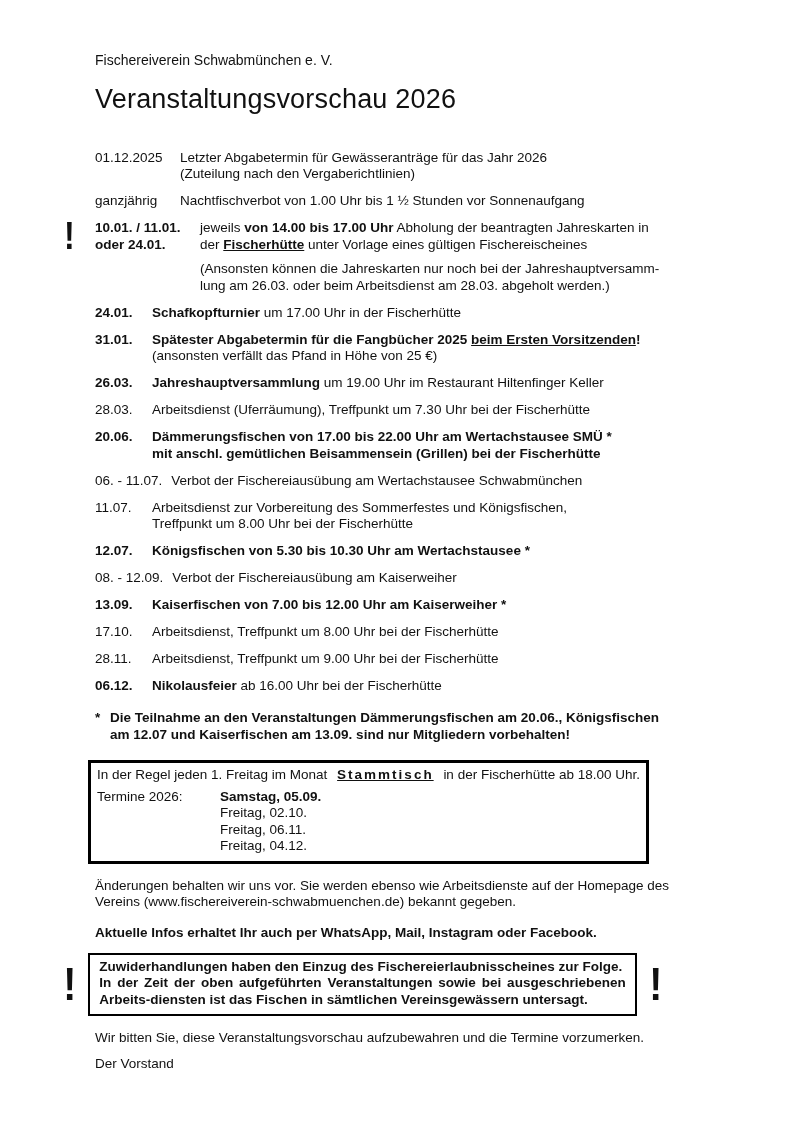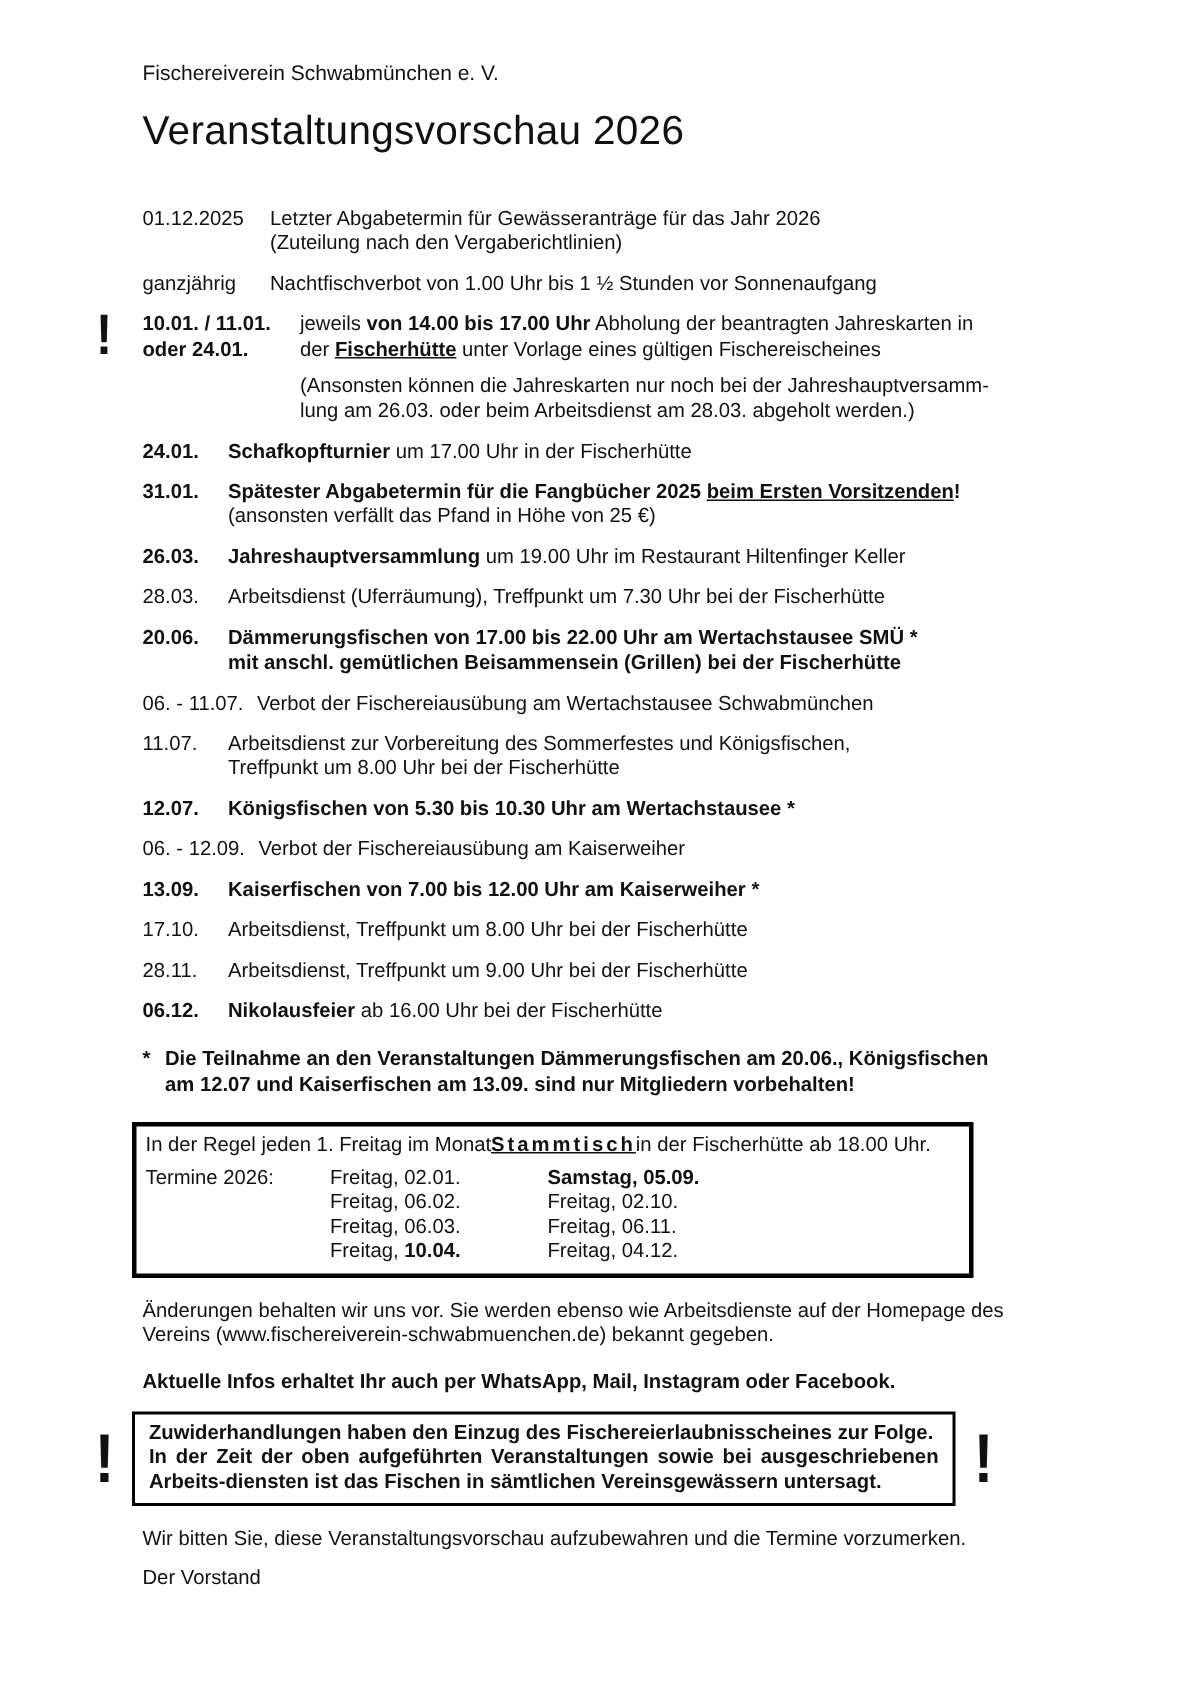--- a/index.html
+++ b/index.html
@@ -3,21 +3,21 @@
 <meta charset="utf-8">
 <style>
   * { margin: 0; padding: 0; box-sizing: border-box; }
   html, body { background: #ffffff; }
   body {
     width: 795px; height: 1124px;
     font-family: "Liberation Sans", "DejaVu Sans", sans-serif;
     font-size: 13.5px; line-height: 1.22; color: #111111;
     overflow: hidden;
   }
-  .page { padding: 40px 50px 20px 95px; width: 727px; }
+  .page { padding: 52px 50px 20px 95px; width: 727px; }
   .b { font-weight: bold; }
   .u { text-decoration: underline; }
 
   .org { font-size: 14px; margin-bottom: 14px; }
   .title { font-size: 27px; font-weight: normal; text-align: left; margin: 8px 0 34px 0; letter-spacing: 0.2px; }
 
   
   .events { }
   .event-row { display: flex; position: relative; margin-bottom: 10.5px; }
   .event-date { flex: 0 0 auto; min-width: 57px; padding-right: 9px; white-space: nowrap; }
@@ -33,21 +33,21 @@
 
   
   .footnote { display: flex; margin-top: 16px; font-weight: bold; }
   .footnote .star { flex: 0 0 15px; }
 
   
   .stammtisch-box {
     border: 3px solid #000; margin: 17px 28px 0 -7px;
     padding: 4px 6px 6px 6px;
   }
-  .st-intro { display: flex; margin-bottom: 5px; }
+  .st-intro { display: flex; margin-bottom: 5px; justify-content: space-between; }
   .st-title { letter-spacing: 2px; }
   .st-grid { display: flex; }
   .st-label { flex: 0 0 123px; }
   .st-cols { display: flex; flex: 1 1 auto; }
   .st-col { width: 145px; }
   .st-col:nth-child(2) { width: 137px; }
   .st-col:nth-child(3) { flex: 1 1 auto; }
 
   .note { margin-top: 14px; }
   .note.tight { margin-top: 9px; }
@@ -190,21 +190,21 @@
           <div>12.07.</div>
         </div>
         <div class="event-desc">
           <div class="block">
             <div><span class="b ">Königsfischen von 5.30 bis 10.30 Uhr am Wertachstausee *</span></div>
           </div>
         </div>
       </div>
       <div class="event-row indent-normal">
         <div class="event-date">
-          <div>06. - 12.09.</div>
+          <div>08. - 12.09.</div>
         </div>
         <div class="event-desc">
           <div class="block">
             <div><span>Verbot der Fischereiausübung am Kaiserweiher</span></div>
           </div>
         </div>
       </div>
       <div class="event-row indent-normal">
         <div class="event-date b">
           <div>13.09.</div>
@@ -258,26 +258,20 @@
   <div class="stammtisch-box">
     <div class="st-intro">
       <span>In der Regel jeden 1. Freitag im Monat</span>
       <span class="st-title b u">Stammtisch</span>
       <span>in der Fischerhütte ab 18.00 Uhr.</span>
     </div>
     <div class="st-grid">
       <div class="st-label">Termine 2026:</div>
       <div class="st-cols">
           <div class="st-col">
-            <div><span>Freitag, 02.01.</span></div>
-            <div><span>Freitag, 06.02.</span></div>
-            <div><span>Freitag, 06.03.</span></div>
-            <div><span>Freitag, </span><span class="b ">10.04.</span></div>
-          </div>
-          <div class="st-col">
             <div><span class="b ">Samstag, 05.09.</span></div>
             <div><span>Freitag, 02.10.</span></div>
             <div><span>Freitag, 06.11.</span></div>
             <div><span>Freitag, 04.12.</span></div>
           </div>
         </div>
     </div>
   </div>
 
   <p class="note">Änderungen behalten wir uns vor. Sie werden ebenso wie Arbeitsdienste auf der Homepage des Vereins (www.fischereiverein-schwabmuenchen.de) bekannt gegeben.</p>

